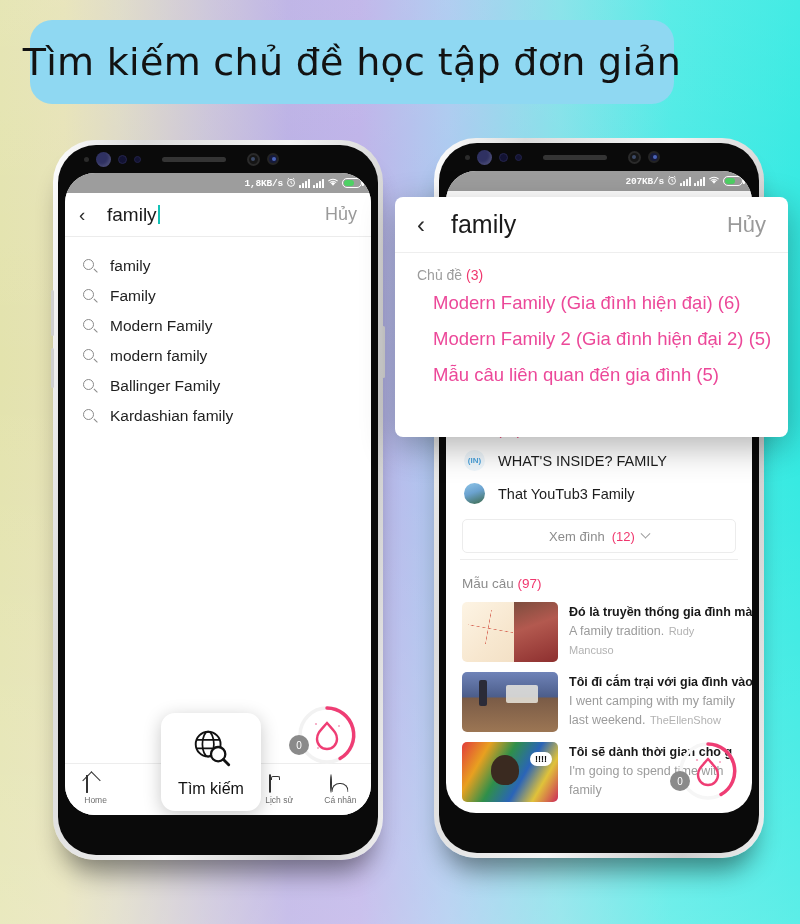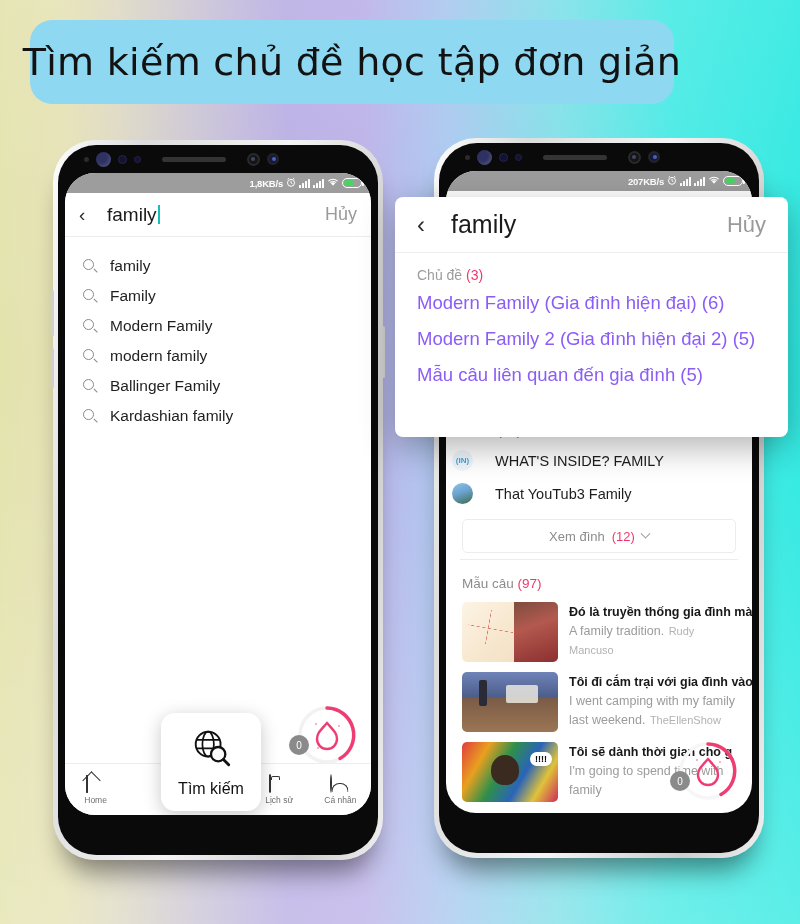--- a/index.html
+++ b/index.html
@@ -93,21 +93,21 @@
   }
 
   
   .statusbar {
     height: 20px; background: #9d9d9d; color: #fff;
     display: flex; align-items: center; justify-content: space-between;
     padding: 0 9px; font-size: 10px; font-weight: bold;
   }
   .sb-left { display: flex; align-items: flex-end; gap: 21px; flex-direction: column; }
   .sb-right { display: flex; align-items: center; gap: 3px; }
-  .sb-speed { font-size: 9.5px; letter-spacing: -.2px; }
+  .sb-speed { font-size: 9.5px; letter-spacing: -.2px; font-family: Liberation Mono, monospace; }
   .ic { display: inline-block; }
   .bars { display:inline-flex; align-items:flex-end; gap:1px; height:9px;}
   .bars i { width:2px; background:#fff; display:block; border-radius:.5px;}
   .bars i:nth-child(1){height:3px} .bars i:nth-child(2){height:5px}
   .bars i:nth-child(3){height:7px} .bars i:nth-child(4){height:9px}
   .batt { width:20px;height:10px;border:1.2px solid #fff;border-radius:5px;position:relative;display:flex;align-items:center;padding:1px;}
   .batt::after{content:"";position:absolute;right:-3px;top:3px;width:2px;height:4px;background:#fff;border-radius:0 1px 1px 0;}
   .batt i{display:block;height:100%;width:60%;background:#4ed164;border-radius:4px;}
 
   
@@ -127,21 +127,21 @@
   .sug-ic::before { content:""; position:absolute; width:9px;height:9px;border:1.4px solid #8a8a8a;border-radius:50%;top:0;left:0;}
   .sug-ic::after { content:""; position:absolute; width:5px;height:1.4px;background:#8a8a8a;transform:rotate(45deg);bottom:2px;right:-1px;}
   .sug-label { font-size: 15.5px; color: #1f1f1f; }
 
   
   .rcontent { position: relative; height: calc(100% - 64px); overflow: hidden; }
   .sec-head { padding: 10px 16px 6px; font-size: 13.5px; color: #8c8c8c; }
   .sec-head b { color: #f0376e; font-weight: 400; }
   .divider { height: 1px; background: #ededed; margin: 6px 14px; }
 
-  .chan-row { display: flex; align-items: center; gap: 22px; padding: 6px 6px; }
+  .chan-row { display: flex; align-items: center; gap: 13px; padding: 6px 18px; }
   .ch-av { width: 21px; height: 21px; border-radius: 50%; flex: 0 0 auto; overflow: hidden; display:flex;align-items:center;justify-content:center;font-size:8px;font-weight:bold;}
   .ch-av.in { background: #eef6fb; color: #4ba3dd; }
   .ch-av.bee { background: radial-gradient(circle at 35% 35%, #6e6e6e, #1d1d1d); }
   .ch-av.yt3 { background: linear-gradient(160deg,#8ec5e8 0%,#6ba2cf 45%,#3c6a4a 100%); }
   .ch-name { font-size: 14.5px; color: #1d1d1d; }
 
   .more-btn {
     margin: 9px 16px 0; height: 34px; border: 1px solid #ececec; border-radius: 5px;
     display: flex; align-items: center; justify-content: center; gap: 7px;
     font-size: 13px; color: #8c8c8c;
@@ -177,21 +177,21 @@
     box-shadow: 0 10px 34px rgba(0,0,0,0.30);
     overflow: hidden;
     z-index: 40;
   }
   .ov-head { height: 56px; display: flex; align-items: center; padding: 0 22px; border-bottom: 1px solid #eee; }
   .ov-back { font-size: 24px; color: #2b2b2b; width: 28px; line-height:1;}
   .ov-q { flex: 1; font-size: 25px; color: #1b1b1b; padding-left: 6px;}
   .ov-cancel { font-size: 22px; color: #9a9a9a; }
   .ov-sec { padding: 14px 22px 2px; font-size: 14px; color: #9c9c9c; }
   .ov-sec b { color: #f0376e; font-weight: 400; }
-  .ov-item { padding: 7px 22px; font-size: 18.5px; color: #8b5cf6; white-space: nowrap; }
+  .ov-item { padding: 7px 38px; font-size: 18.5px; color: #ec4899; white-space: nowrap; }
 
   
   .bottomnav {
     position: absolute; left: 0; right: 0; bottom: 0; height: 52px;
     background: #fff; border-top: 1px solid #ededed;
     display: flex; align-items: center; z-index: 10;
   }
   .nav-item { flex: 1; display: flex; flex-direction: column; align-items: center; gap: 3px; }
   .nav-lab { font-size: 8.5px; color: #6e6e6e; }
   .nav-ic { width: 20px; height: 17px; position: relative; }

